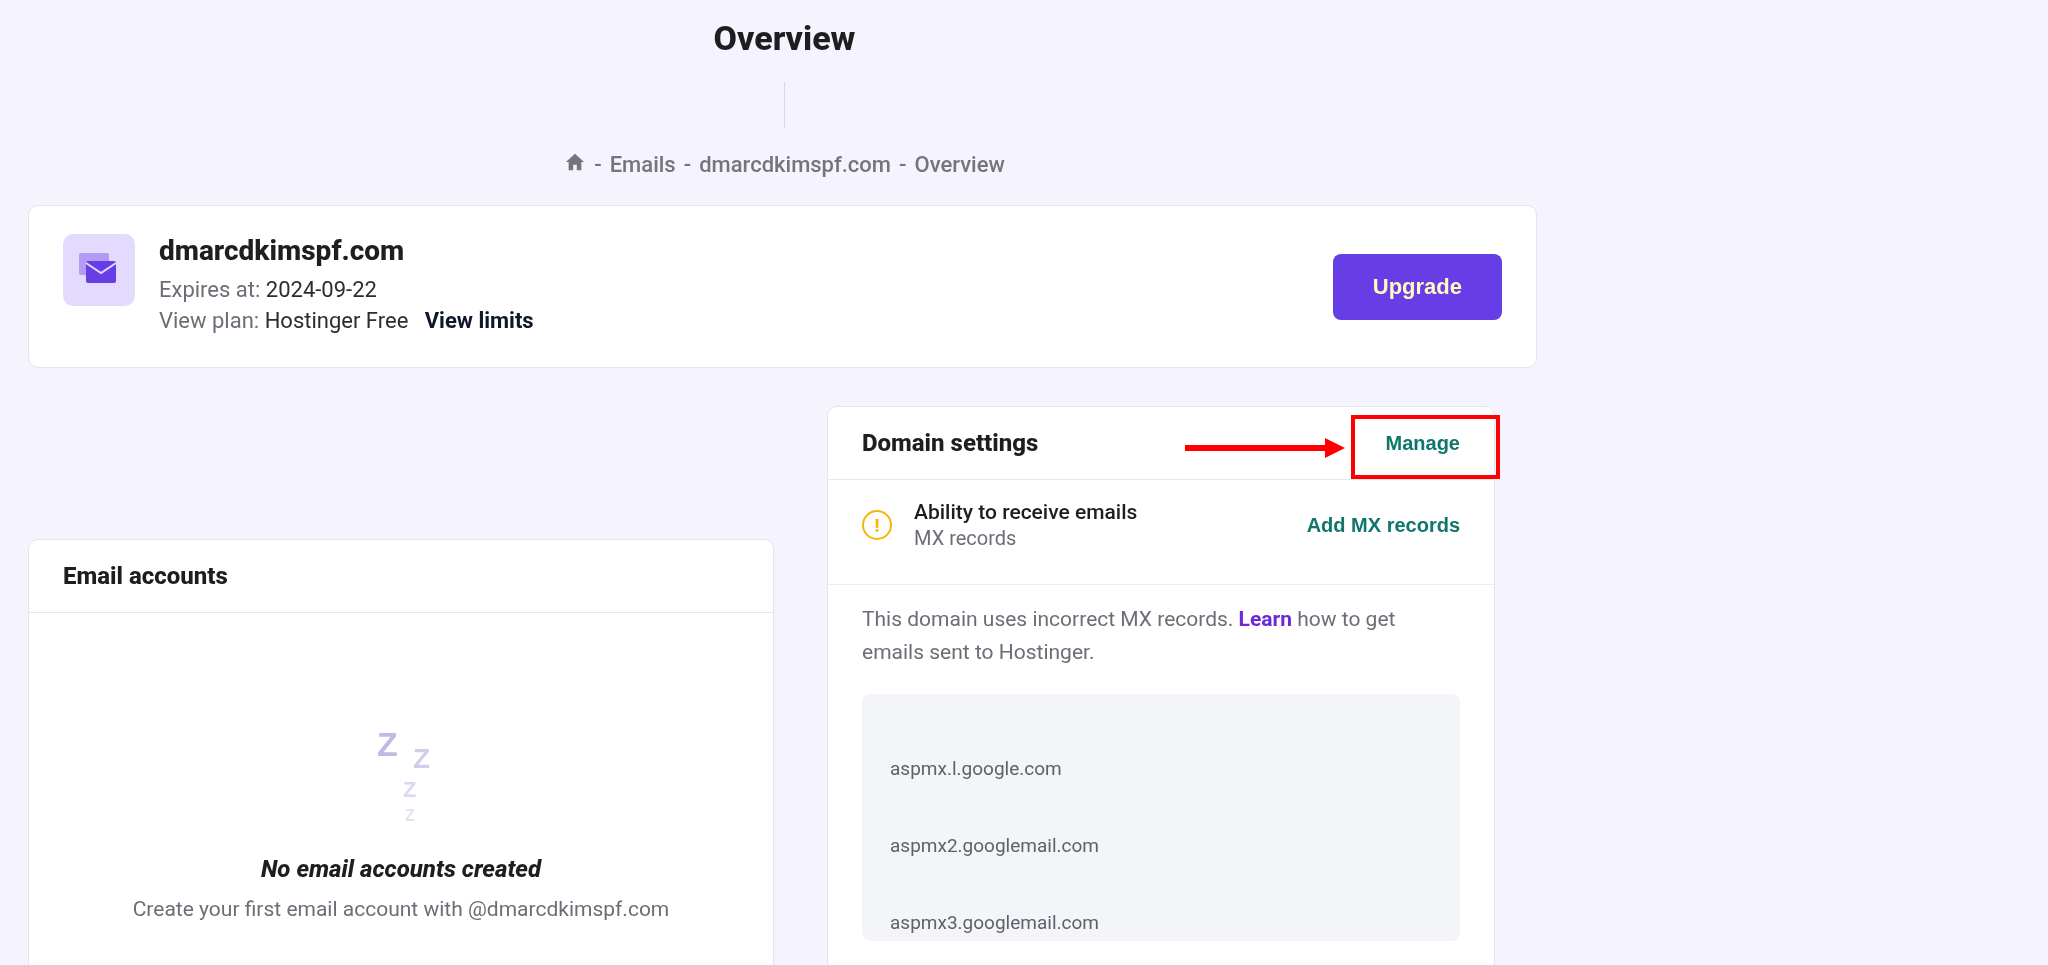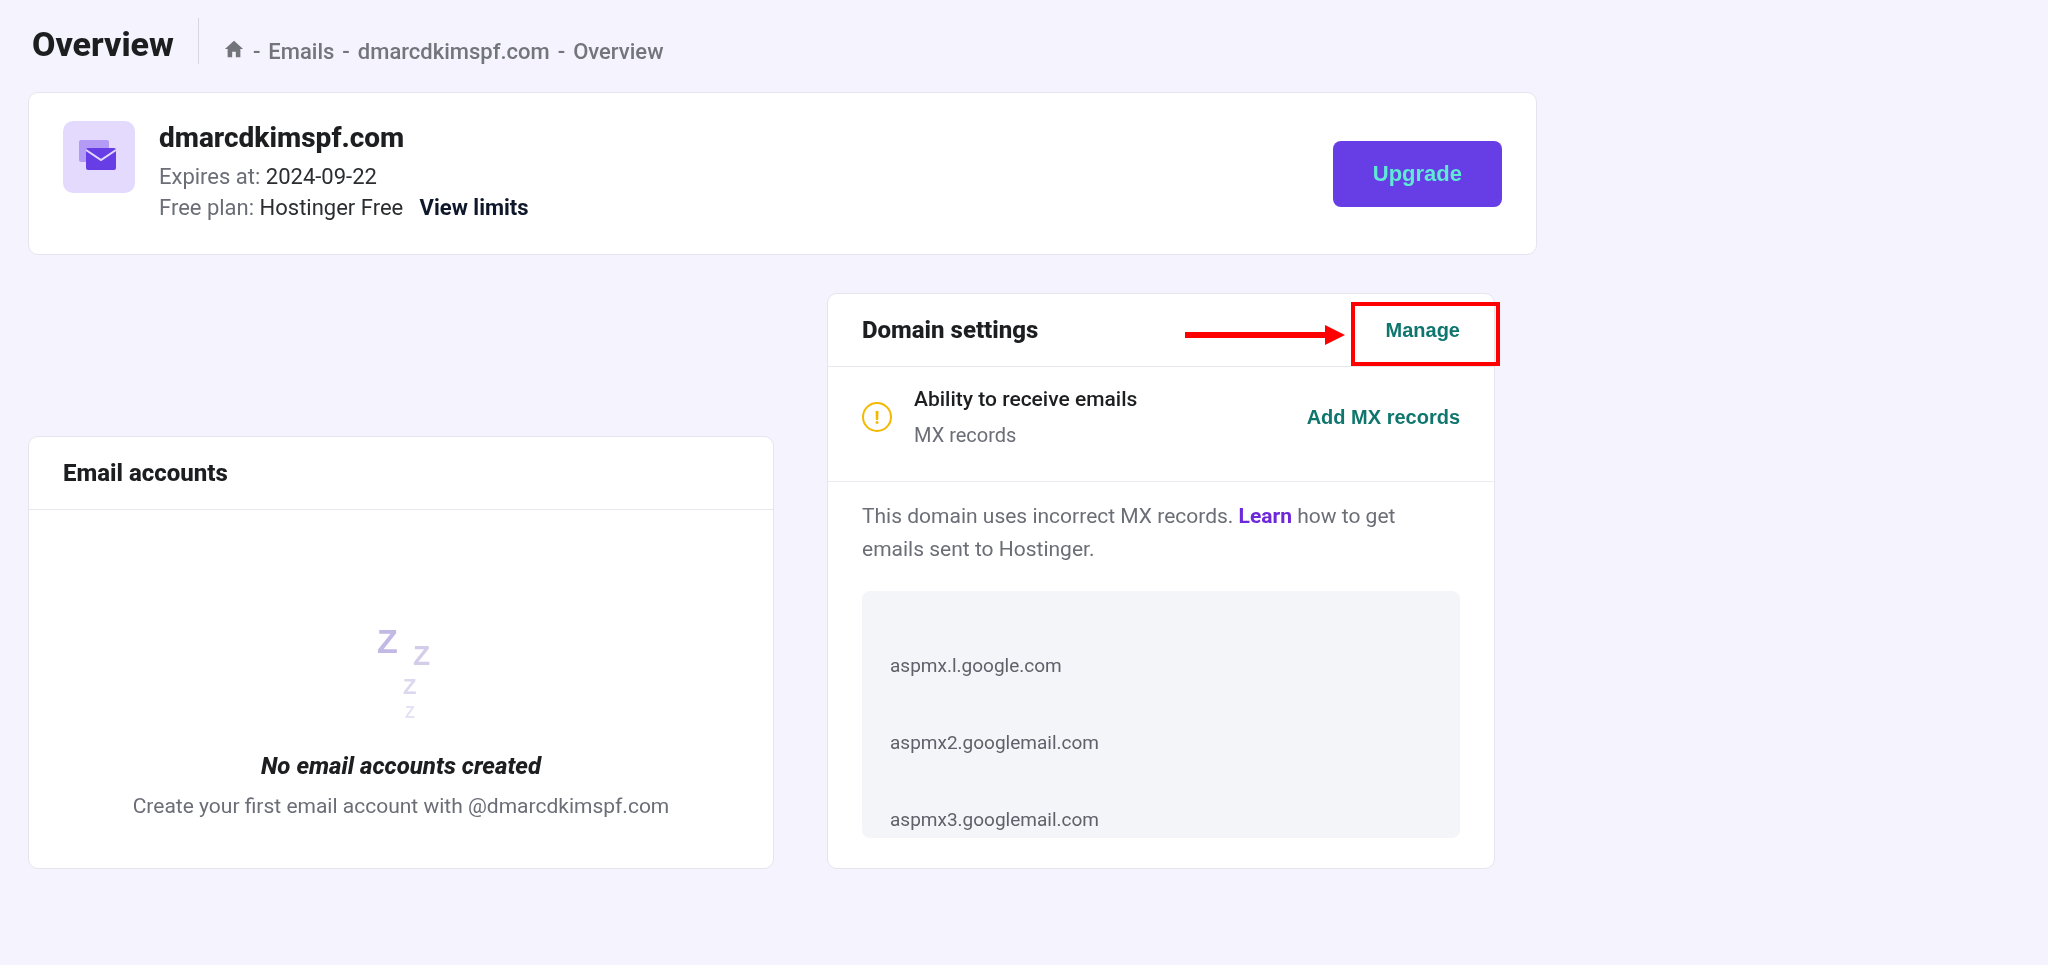--- a/index.html
+++ b/index.html
@@ -7,24 +7,25 @@
       font-family: -apple-system, BlinkMacSystemFont, "Segoe UI", Roboto, "Helvetica Neue", Arial, sans-serif;
       background: #f4f3fe;
       color: #1d1e20;
       width: 2048px;
       height: 965px;
       overflow: hidden;
     }
     .container { padding: 18px 28px 0 28px; width: 1565px; }
     .header {
       display: flex;
-      align-items: flex-end;
+      align-items: center;
       gap: 24px;
       margin-bottom: 28px;
       padding-left: 4px;
+      flex-direction: column;
     }
     .page-title {
       font-size: 34px;
       font-weight: 800;
       color: #1d1e20;
     }
     .divider {
       width: 1px; height: 46px; background: #d7d7df;
     }
     .breadcrumb {
@@ -47,21 +48,21 @@
       width: 72px; height: 72px; border-radius: 10px;
       background: #e4dafe;
       display: flex; align-items: center; justify-content: center;
       flex-shrink: 0;
     }
     .domain-name { font-size: 28px; font-weight: 800; color: #1d1e20; margin-bottom: 10px; }
     .domain-meta { font-size: 22px; color: #6b6e76; margin-bottom: 6px; }
     .domain-meta .value { color: #2b2d30; }
     .domain-meta .link { color: #0f172a; font-weight: 700; cursor: pointer; }
     .upgrade-btn {
-      background: #673de6; color: #5eead4; border: none;
+      background: #673de6; color: #fef9c3; border: none;
       padding: 20px 40px; border-radius: 8px; font-size: 22px; font-weight: 800;
       cursor: pointer;
     }
     .columns { display: flex; gap: 53px; align-items: flex-end; }
     .col-left { width: 746px; flex-shrink: 0; }
     .col-right { width: 668px; flex-shrink: 0; position: relative; }
     .panel-header {
       display: flex; align-items: center; justify-content: space-between;
       padding: 22px 34px;
       border-bottom: 1px solid #e7e7ef;
@@ -86,21 +87,21 @@
       padding: 20px 34px; gap: 20px;
     }
     .setting-left { display: flex; align-items: center; gap: 22px; }
     .warn-icon {
       width: 30px; height: 30px; border-radius: 50%;
       border: 2.5px solid #f5b800;
       display: flex; align-items: center; justify-content: center;
       color: #f5b800; font-weight: 800; font-size: 18px;
       flex-shrink: 0;
     }
-    .setting-text .title { font-size: 21px; color: #1d1e20; margin-bottom: 12px; font-weight: 500; }
+    .setting-text .title { font-size: 21px; color: #1d1e20; margin-bottom: 2px; font-weight: 500; }
     .setting-text .sub { font-size: 20px; color: #6b6e76; }
     .hr { height: 1px; background: #ececf3; margin: 14px 0; }
     .mx-body { padding: 4px 34px 30px 34px; }
     .mx-msg { font-size: 21px; color: #6b6e76; line-height: 1.55; margin-bottom: 26px; }
     .mx-msg .link { color: #6d28d9; font-weight: 700; cursor: pointer; }
     .mx-list {
       background: #f4f5f9; border-radius: 8px; padding: 16px 28px 0 28px;
     }
     .mx-list div { font-size: 19px; color: #5e616a; padding: 7px 0; margin-top: 40px; }
 
@@ -147,21 +148,21 @@
           <path d="M8 12 L23 22 L38 12" stroke="#e4dafe" stroke-width="2" fill="none"></path>
         </svg>
       </div>
       <div>
         <div class="domain-name">dmarcdkimspf.com</div>
         <div class="domain-meta">
           <span>Expires at:</span>
           <span class="value">2024-09-22</span>
         </div>
         <div class="domain-meta">
-          <span>Free plan:</span>
+          <span>View plan:</span>
           <span class="value">Hostinger Free</span>
           &nbsp;&nbsp;<span class="link">View limits</span>
         </div>
       </div>
     </div>
     <button class="upgrade-btn">Upgrade</button>
   </div>
 
   <div class="columns">
 

